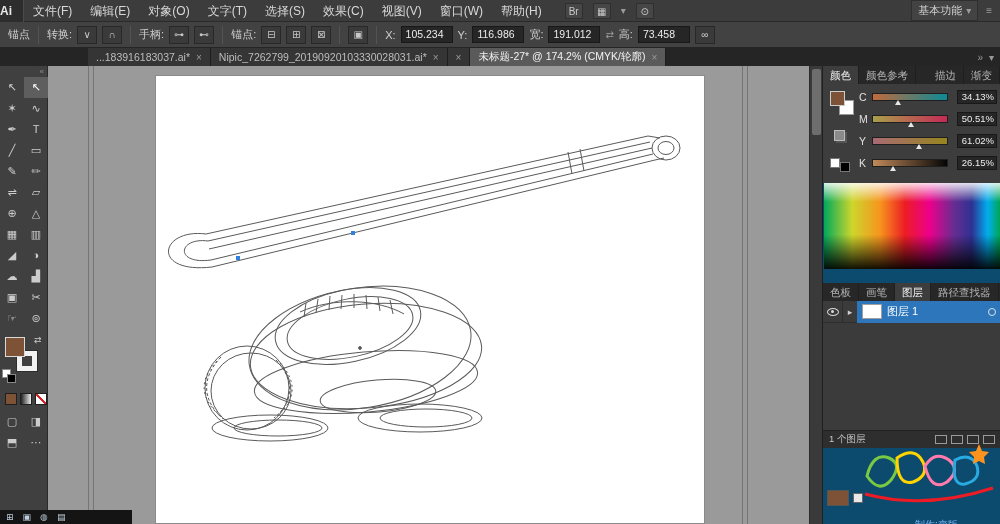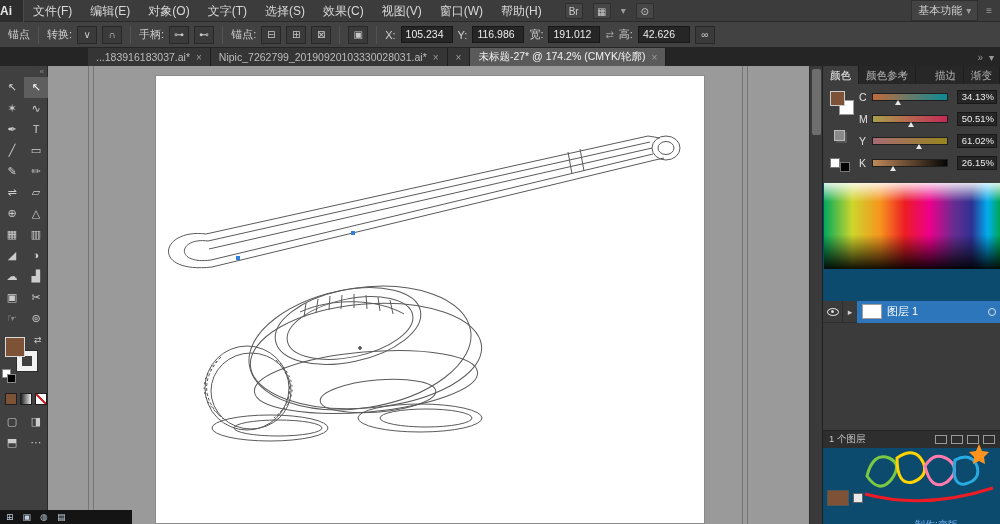--- a/index.html
+++ b/index.html
@@ -154,21 +154,21 @@
   <span class="cbtn">▣</span>
   <span class="vdiv"></span>
   <span class="clabel">X:</span>
   <span class="field">105.234</span>
   <span class="clabel">Y:</span>
   <span class="field">116.986</span>
   <span class="clabel">宽:</span>
   <span class="field">191.012</span>
   <span class="dim">⇄</span>
   <span class="clabel">高:</span>
-  <span class="field">42.626</span>
+  <span class="field">73.458</span>
   <span class="cbtn">∞</span>
 </div>
 
 <div id="tabbar" class="abs">
   <div id="tabspacer"></div>
   <div class="dtab">
     <span>...183916183037.ai*</span>
     <span class="tclose">×</span>
   </div>
   <div class="dtab">
@@ -337,20 +337,26 @@
     <div class="chrow" style="top:72px">
       <span class="chlabel">K</span>
       <span class="chtrack" id="trackK"></span>
       <span class="chthumb" style="left:31px"></span>
       <span class="chval">26.15%</span>
     </div>
   </div>
 
   <div id="spectrum"></div>
 
+  <div class="phead" id="phead2">
+    <div class="ptab">色板</div>
+    <div class="ptab">画笔</div>
+    <div class="ptab on">图层</div>
+    <div class="ptab">路径查找器</div>
+  </div>
 
   <div id="layersbody">
     <div id="lrow">
       <div id="eyecell">
         <span class="eye"></span>
       </div>
       <span id="lexp">▸</span>
       <div id="lsel">
         <span id="lthumb"></span>
         <span id="lname">图层 1</span>

